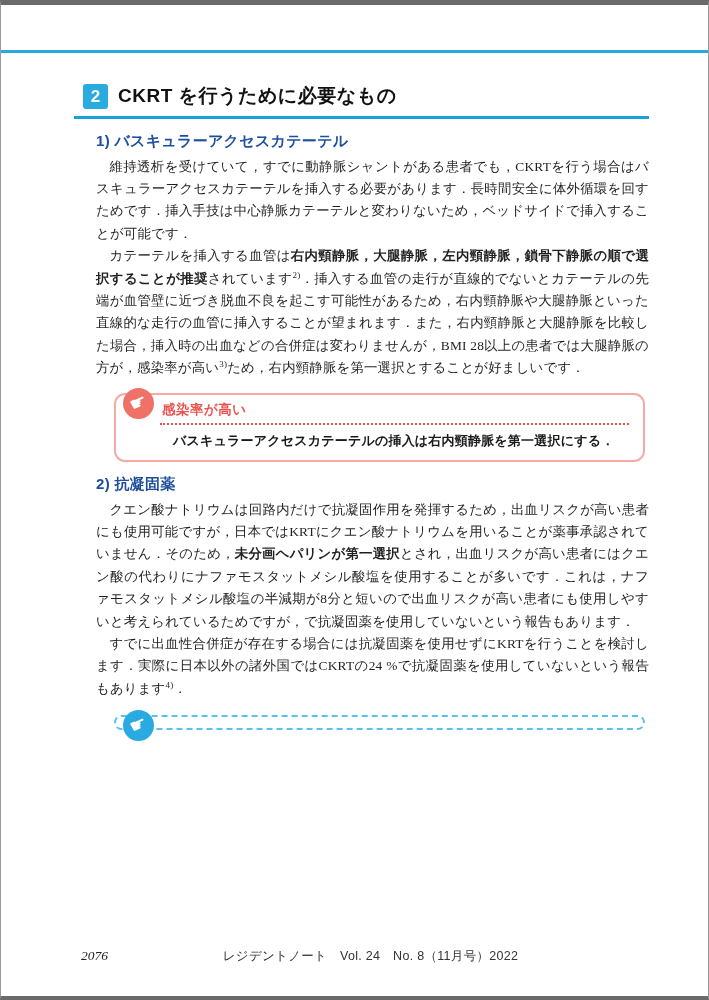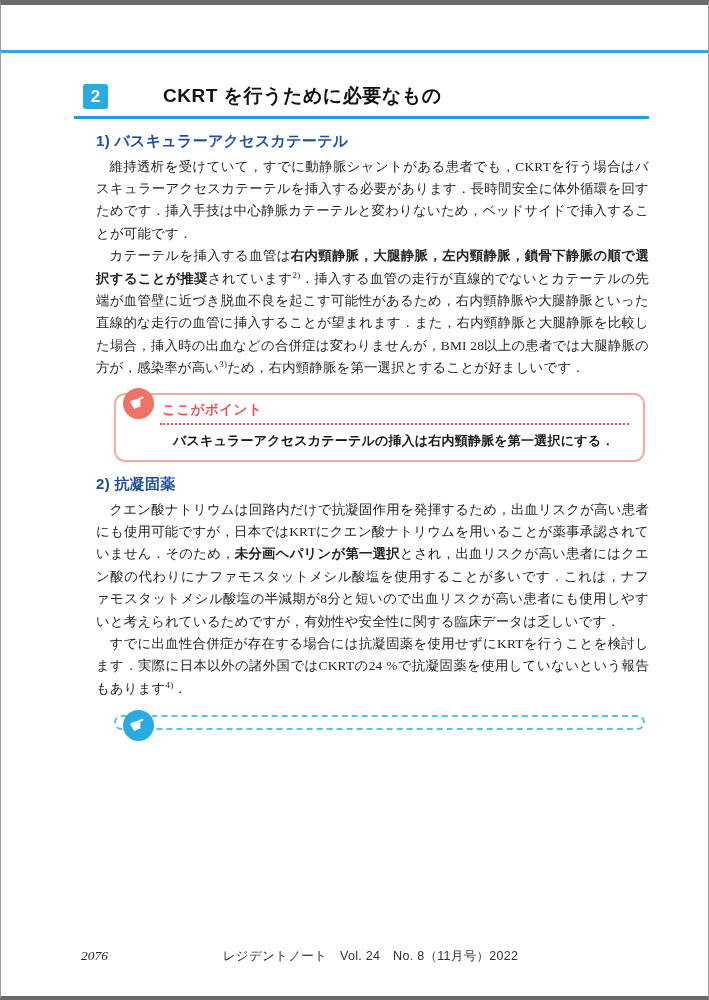--- a/index.html
+++ b/index.html
@@ -25,21 +25,21 @@
   .top-rule{position:absolute;left:0;top:45px;width:100%;height:3px;background:var(--accent);}
   .content{position:absolute;left:82px;top:78px;width:566px;}
 
   
   .sec-header{display:flex;align-items:center;gap:10px;font-family:"Liberation Sans","DejaVu Sans",sans-serif;}
   .num-box{
     width:25px;height:25px;background:var(--accent);color:#fff;border-radius:3px;
     display:flex;align-items:center;justify-content:center;
     font-weight:bold;font-size:17px;line-height:1;
   }
-  .sec-title{font-size:19px;font-weight:bold;color:#111;letter-spacing:.5px;margin-left:45px;}
+  .sec-title{font-size:19px;font-weight:bold;color:#111;letter-spacing:.5px;}
   .sec-underline{height:2.5px;background:#1b9fdd;margin:7px 0 0 -9px;width:575px;}
 
   
   .subsection{margin-left:13px;}
   .sub-heading{
     font-family:"Liberation Sans","DejaVu Sans",sans-serif;
     color:var(--navy);font-weight:bold;font-size:15px;
     margin-top:13px;margin-bottom:5px;letter-spacing:.3px;
   }
   .paragraphs p{
@@ -101,31 +101,31 @@
     <div class="subsection">
       <div class="sub-heading">1) バスキュラーアクセスカテーテル</div>
       <div class="paragraphs">
           <p><span>維持透析を受けていて，すでに動静脈シャントがある患者でも，CKRTを行う場合はバスキュラーアクセスカテーテルを挿入する必要があります．長時間安全に体外循環を回すためです．挿入手技は中心静脈カテーテルと変わりないため，ベッドサイドで挿入することが可能です．</span></p>
           <p><span>カテーテルを挿入する血管は</span><span class="bd">右内頸静脈，大腿静脈，左内頸静脈，鎖骨下静脈の順で選択することが推奨</span><span>されています</span><sup>2)</sup><span>．挿入する血管の走行が直線的でないとカテーテルの先端が血管壁に近づき脱血不良を起こす可能性があるため，右内頸静脈や大腿静脈といった直線的な走行の血管に挿入することが望まれます．また，右内頸静脈と大腿静脈を比較した場合，挿入時の出血などの合併症は変わりませんが，BMI 28以上の患者では大腿静脈の方が，感染率が高い</span><sup>3)</sup><span>ため，右内頸静脈を第一選択とすることが好ましいです．</span></p>
         </div>
       <div class="callout point">
         <div class="icon">
             <span>☛</span>
           </div>
-        <div class="title">ここがポイント</div>
+        <div class="title">感染率が高い</div>
         <div class="cbody">
             <p><span class="bd">バスキュラーアクセスカテーテルの挿入は右内頸静脈を第一選択にする．</span></p>
           </div>
       </div>
     </div>
 
     <div class="subsection" style="margin-top:12px;">
       <div class="sub-heading">2) 抗凝固薬</div>
       <div class="paragraphs">
-          <p><span>クエン酸ナトリウムは回路内だけで抗凝固作用を発揮するため，出血リスクが高い患者にも使用可能ですが，日本ではKRTにクエン酸ナトリウムを用いることが薬事承認されていません．そのため，</span><span class="bd">未分画ヘパリンが第一選択</span><span>とされ，出血リスクが高い患者にはクエン酸の代わりにナファモスタットメシル酸塩を使用することが多いです．これは，ナファモスタットメシル酸塩の半減期が8分と短いので出血リスクが高い患者にも使用しやすいと考えられているためですが，有効性や安全性に関する臨床データは乏しいです．</span></p>
+          <p><span>クエン酸ナトリウムは回路内だけで抗凝固作用を発揮するため，出血リスクが高い患者にも使用可能ですが，日本ではKRTにクエン酸ナトリウムを用いることが薬事承認されていません．そのため，</span><span class="bd">未分画ヘパリンが第一選択</span><span>とされ，出血リスクが高い患者にはクエン酸の代わりにナファモスタットメシル酸塩を使用することが多いです．これは，ナファモスタットメシル酸塩の半減期が8分と短いので出血リスクが高い患者にも使用しやすいと考えられているためですが，で抗凝固薬を使用していないという報告もあります．</span></p>
           <p><span>すでに出血性合併症が存在する場合には抗凝固薬を使用せずにKRTを行うことを検討します．実際に日本以外の諸外国ではCKRTの24 %で抗凝固薬を使用していないという報告もあります</span><sup>4)</sup><span>．</span></p>
         </div>
       <div class="callout pitfall">
         <div class="icon">
             <span>☛</span>
           </div>
       </div>
     </div>
 
   </div>

